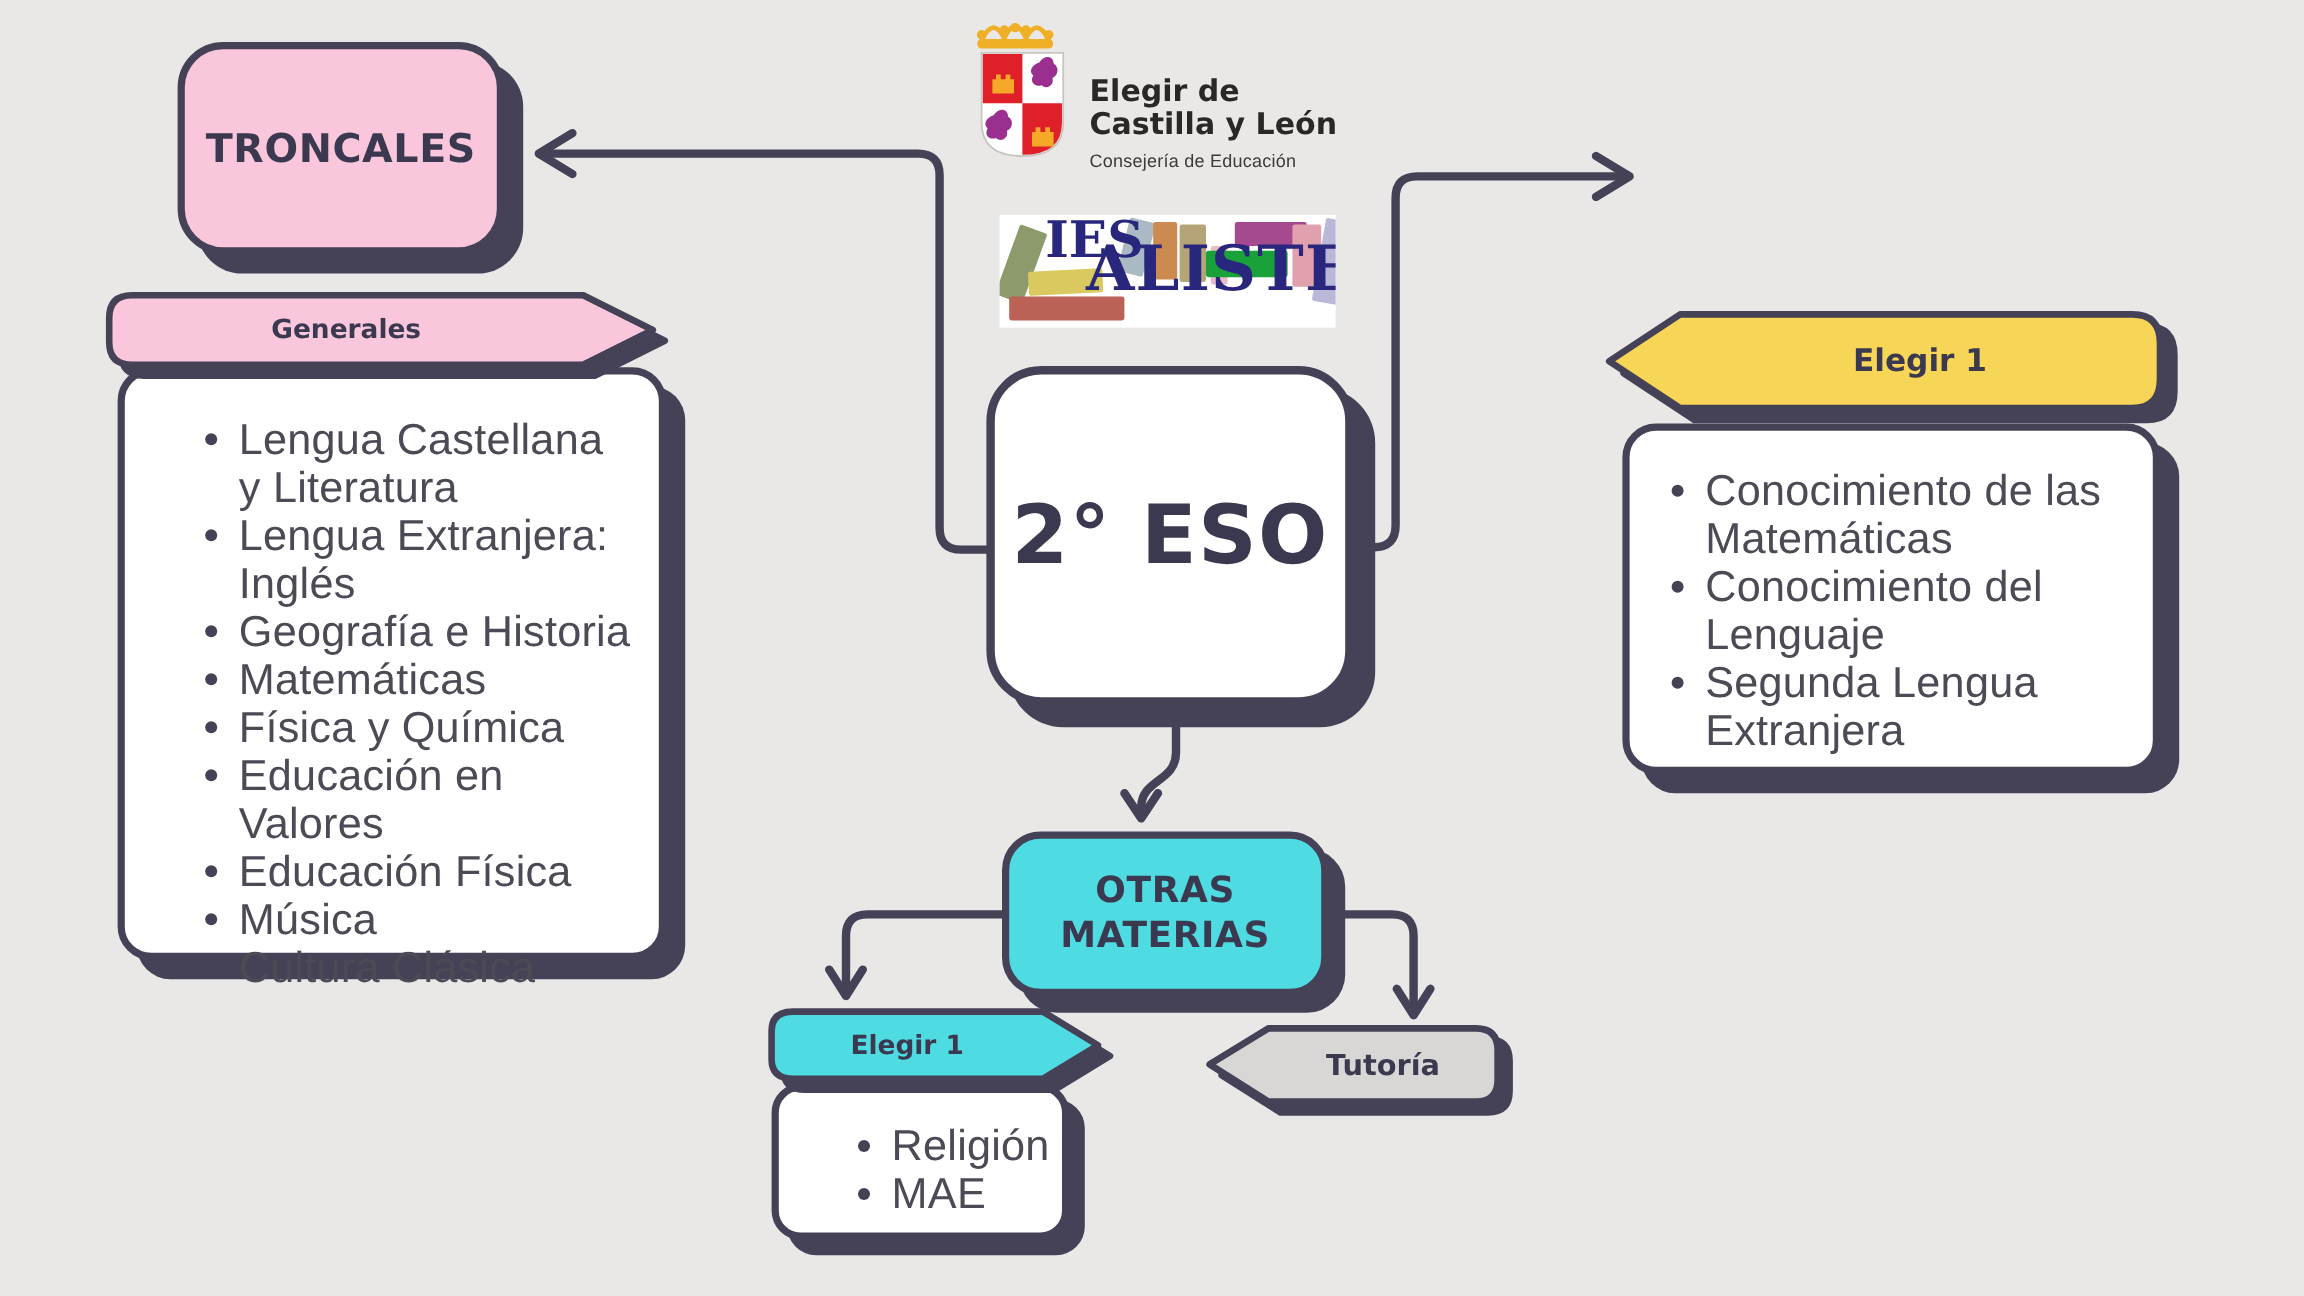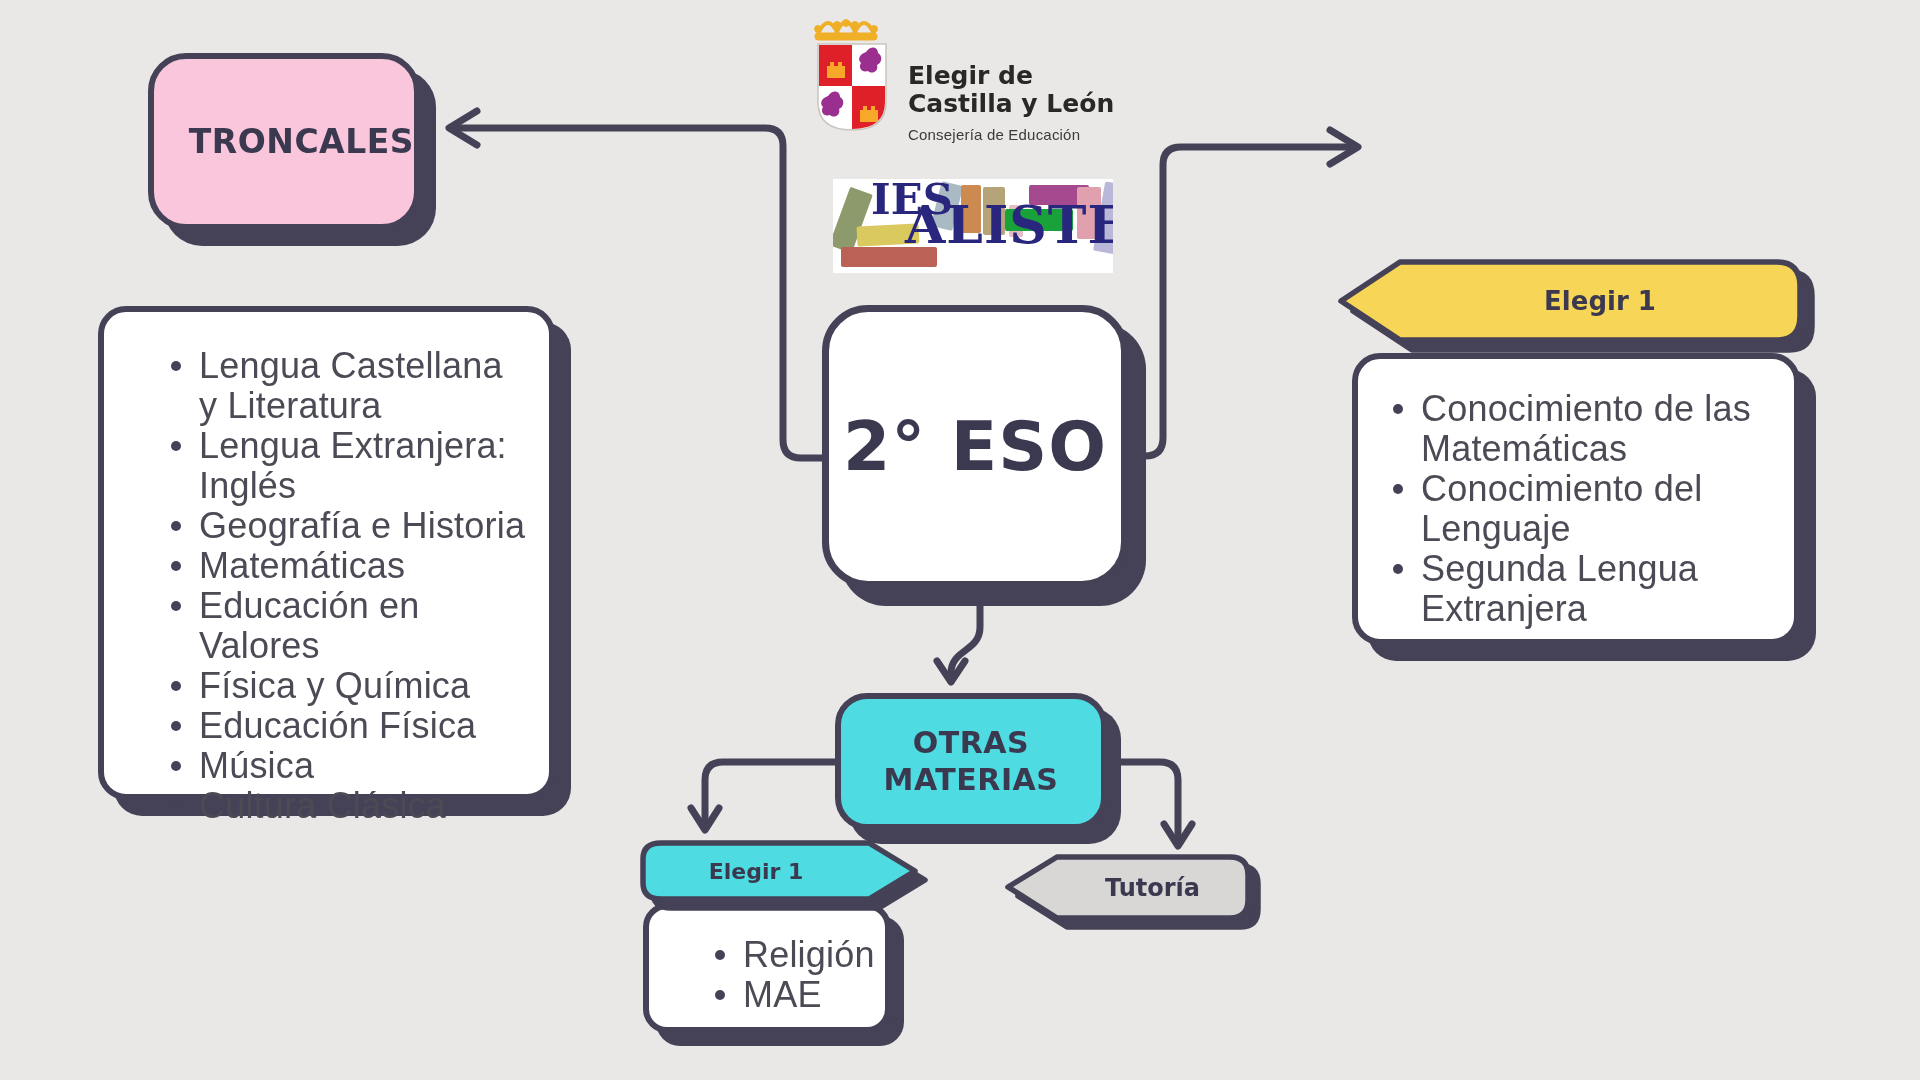--- a/index.html
+++ b/index.html
@@ -18,22 +18,22 @@
   body{background:var(--bg);font-family:"Liberation Sans",sans-serif;}
   .canvas{position:relative;width:1920px;height:1080px;overflow:hidden;background:var(--bg);}
 
   .connectors{position:absolute;left:0;top:0;z-index:1;}
 
   
   .node{position:absolute;display:flex;align-items:center;justify-content:center;
         border:6px solid var(--dark);z-index:3;text-align:center;}
   .node .node-title{font-family:"DejaVu Sans",sans-serif;font-weight:700;color:var(--heading);letter-spacing:.5px;}
 
-  .troncales-box{left:148px;top:53px;width:272px;height:177px;border-radius:38px;
-        background:var(--pink);box-shadow:16px 16px 0 var(--dark);justify-content:flex-end;}
+  .troncales-box{left:148px;top:35px;width:272px;height:177px;border-radius:38px;
+        background:var(--pink);box-shadow:16px 16px 0 var(--dark);}
   .troncales-box .node-title{font-size:33px;}
 
   .optativas-box{left:1380px;top:50px;width:271px;height:173px;border-radius:38px;
         background:var(--yellow);box-shadow:16px 16px 0 var(--dark);}
   .optativas-box .node-title{font-size:33px;}
 
   .eso-box{left:822px;top:305px;width:306px;height:283px;border-radius:46px;border-width:7px;
         background:#fff;box-shadow:18px 18px 0 var(--dark);}
   .eso-box .node-title{font-size:68px;letter-spacing:1px;}
 
@@ -179,22 +179,22 @@
   <div class="node otras-box">
     <span class="node-title">OTRAS MATERIAS</span>
   </div>
 
   <div class="panel troncales-panel">
     <ul>
         <li>Lengua Castellana y Literatura</li>
         <li>Lengua Extranjera: Inglés</li>
         <li>Geografía e Historia</li>
         <li>Matemáticas</li>
+        <li>Física y Química</li>
         <li>Educación en Valores</li>
-        <li>Física y Química</li>
         <li>Educación Física</li>
         <li>Música</li>
         <li>Cultura Clásica</li>
       </ul>
   </div>
 
   <div class="panel optativas-panel">
     <ul>
         <li>Conocimiento de las Matemáticas</li>
         <li>Conocimiento del Lenguaje</li>
@@ -202,20 +202,27 @@
       </ul>
   </div>
 
   <div class="panel otras-panel">
     <ul>
         <li>Religión</li>
         <li>MAE</li>
       </ul>
   </div>
 
+  <div class="tab generales-tab">
+    <svg width="486" height="86" viewBox="0 0 486 86">
+      <path d="M 24 5 L 400 5 L 458 34 L 400 63 L 24 63 Q 5 63 5 44 L 5 24 Q 5 5 24 5 Z" transform="translate(10,9)" fill="#454258" stroke="#454258" stroke-width="5.5" stroke-linejoin="round"></path>
+      <path d="M 24 5 L 400 5 L 458 34 L 400 63 L 24 63 Q 5 63 5 44 L 5 24 Q 5 5 24 5 Z" fill="#f9c6dc" stroke="#454258" stroke-width="5.5" stroke-linejoin="round"></path>
+    </svg>
+    <span class="tab-label">Generales</span>
+  </div>
 
   <div class="tab elegir-opt-tab">
     <svg width="492" height="104" viewBox="0 0 492 104">
       <path d="M 64 4 L 441 4 Q 464 4 464 28 L 464 58 Q 464 82 441 82 L 64 82 L 5 43 Z" transform="translate(12,10)" fill="#454258" stroke="#454258" stroke-width="5.5" stroke-linejoin="round"></path>
       <path d="M 64 4 L 441 4 Q 464 4 464 28 L 464 58 Q 464 82 441 82 L 64 82 L 5 43 Z" fill="#f7d556" stroke="#454258" stroke-width="5.5" stroke-linejoin="round"></path>
     </svg>
     <span class="tab-label">Elegir 1</span>
   </div>
 
   <div class="tab elegir-otras-tab">

